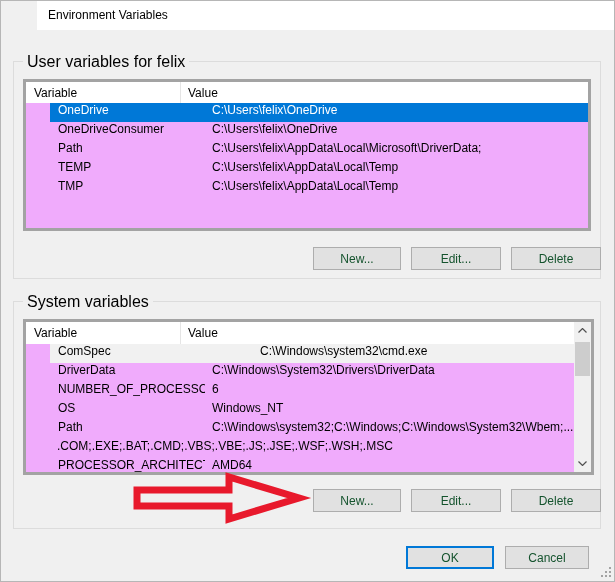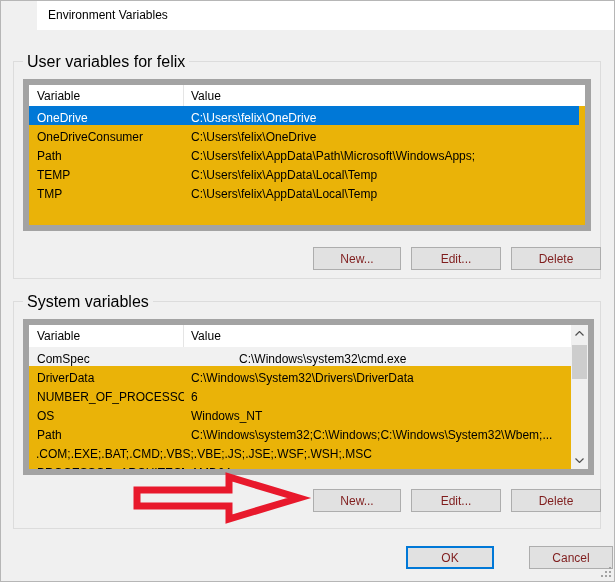--- a/index.html
+++ b/index.html
@@ -17,61 +17,61 @@
                font-family:"DejaVu Sans", sans-serif; font-size:12px; color:#111; cursor:default; }
 
   
   .groupbox { position:absolute; border:1px solid #dcdcdc; }
   .groupbox-label { position:absolute; left:9px; top:-9px; background:#f0f0f0; padding:0 4px;
                     font-size:16px; white-space:nowrap; }
   #user-group   { left:12px; top:60px;  width:588px; height:218px; }
   #system-group { left:12px; top:300px; width:588px; height:228px; }
 
   
-  .listview { position:absolute; background:#eab308; border:6px solid #a3a3a3; overflow:hidden; }
+  .listview { position:absolute; background:#f0abfc; border:3px solid #a3a3a3; overflow:hidden; }
   #user-list   { left:22px; top:78px;  width:568px; height:152px; }
   #system-list { left:22px; top:318px; width:571px; height:156px; }
   #system-list .list-content { position:absolute; left:0; top:0; right:17px; bottom:0; overflow:hidden; }
   #user-list .list-content { position:absolute; inset:0; }
 
   .lv-header { display:flex; height:21px; align-items:center; background:#ffffff; }
   #system-list .lv-header { height:22px; }
   .hcell { white-space:nowrap; overflow:hidden; }
   .hcell.var { width:155px; padding-left:8px; border-right:1px solid #e5e5e5; height:100%;
                display:flex; align-items:center; }
   .hcell.val { flex:1; padding-left:7px; height:100%; display:flex; align-items:center; }
 
-  .row { display:flex; width:550px; height:19px; align-items:flex-end; }
+  .row { display:flex; width:550px; height:19px; align-items:flex-start;margin-left:24px; }
   .cell { white-space:nowrap; overflow:hidden; }
   .cell.var { width:155px; padding-left:8px; }
   .cell.val { flex:1; padding-left:7px; }
   .row.selected { background:#0078d7; color:#ffffff; }
   .row.hot { background:#f1f1f1;gap:48px; }
 
   
   .scrollbar { position:absolute; top:0; right:0; bottom:0; width:17px; background:#f0f0f0; }
   .sb-btn { position:absolute; left:0; width:17px; height:17px; display:flex;
             align-items:center; justify-content:center; }
   .sb-up { top:0; } .sb-down { bottom:0; }
   .sb-thumb { position:absolute; left:1px; right:1px; top:20px; height:34px; background:#cdcdcd; }
 
   
   .btn { position:absolute; height:23px; background:#e1e1e1; border:1px solid #adadad;
-         font-family:"Liberation Sans", sans-serif; font-size:12px; color:#7f1d1d;
+         font-family:"Liberation Sans", sans-serif; font-size:12px; color:#14532d;
          display:flex; align-items:center; justify-content:center; cursor:default; }
   .btn.default-focus { border:2px solid #0078d7; }
 
   #user-new    { left:312px; top:246px; width:88px; }
   #user-edit   { left:410px; top:246px; width:90px; }
   #user-delete { left:510px; top:246px; width:90px; }
   #sys-new     { left:312px; top:488px; width:88px; }
   #sys-edit    { left:410px; top:488px; width:90px; }
   #sys-delete  { left:510px; top:488px; width:90px; }
   #ok-btn      { left:405px; top:545px; width:88px; }
-  #cancel-btn  { left:528px; top:545px; width:84px; }
+  #cancel-btn  { left:504px; top:545px; width:84px; }
 
   
   #arrow-svg { position:absolute; left:130px; top:468px; width:188px; height:58px; pointer-events:none; }
 
   
   .grip { position:absolute; right:3px; bottom:4px; width:11px; height:11px; }
   .grip i { position:absolute; width:2px; height:2px; background:#a3a3a3; }
   .grip i:nth-child(1){ right:0; bottom:8px; }
   .grip i:nth-child(2){ right:0; bottom:4px; }
   .grip i:nth-child(3){ right:0; bottom:0; }
@@ -104,21 +104,21 @@
       <div class="row selected">
         <div class="cell var">OneDrive</div>
         <div class="cell val">C:\Users\felix\OneDrive</div>
       </div>
       <div class="row">
         <div class="cell var">OneDriveConsumer</div>
         <div class="cell val">C:\Users\felix\OneDrive</div>
       </div>
       <div class="row">
         <div class="cell var">Path</div>
-        <div class="cell val">C:\Users\felix\AppData\Path\Microsoft\WindowsApps;</div>
+        <div class="cell val">C:\Users\felix\AppData\Local\Microsoft\DriverData;</div>
       </div>
       <div class="row">
         <div class="cell var">TEMP</div>
         <div class="cell val">C:\Users\felix\AppData\Local\Temp</div>
       </div>
       <div class="row">
         <div class="cell var">TMP</div>
         <div class="cell val">C:\Users\felix\AppData\Local\Temp</div>
       </div>
     </div>

